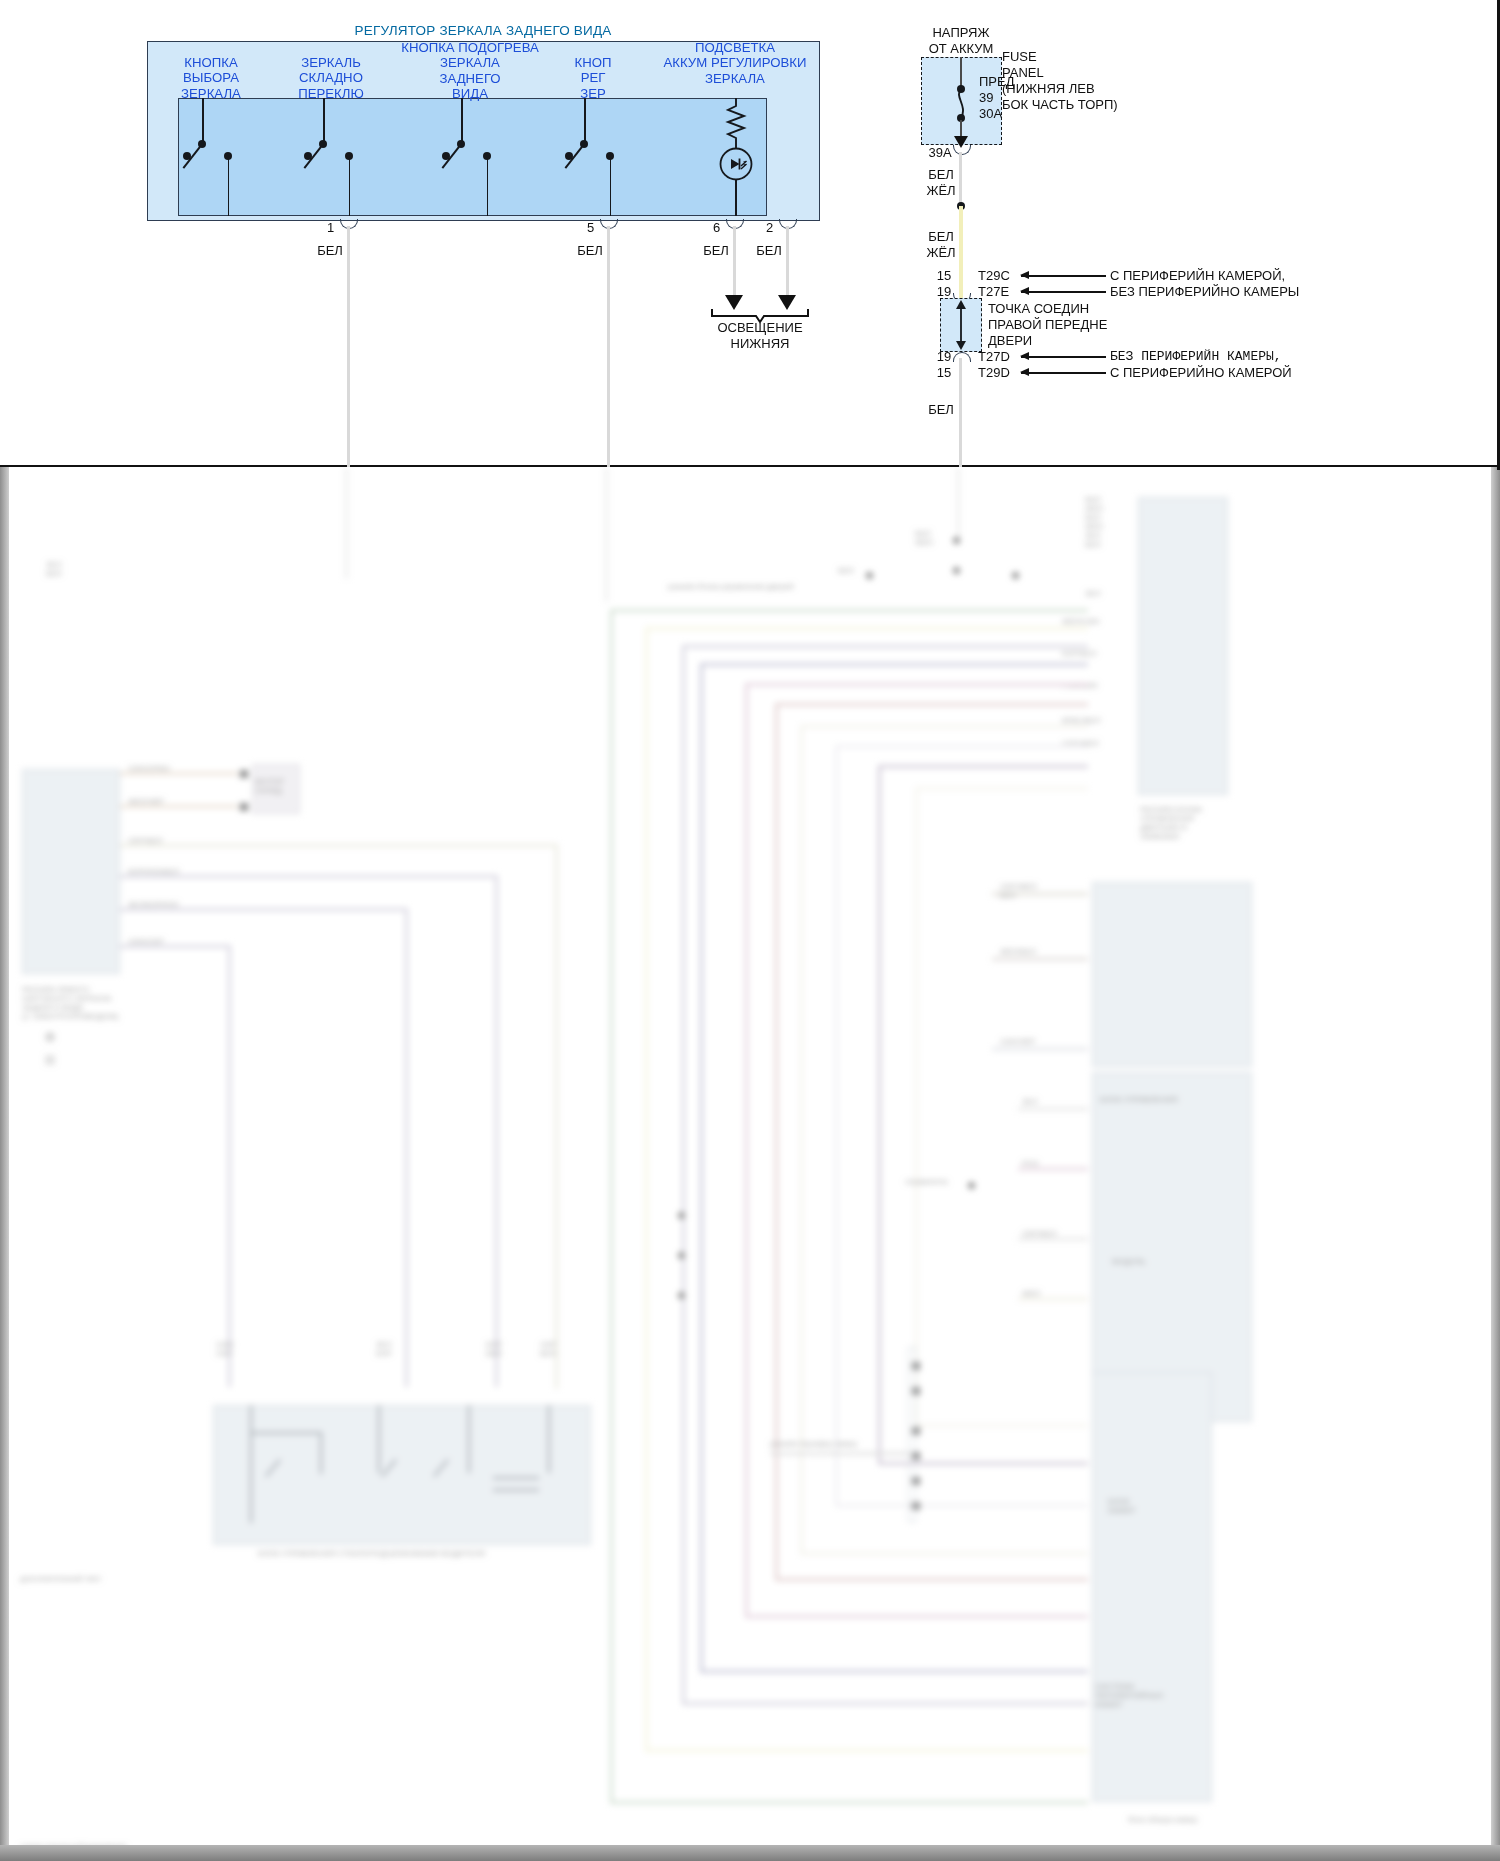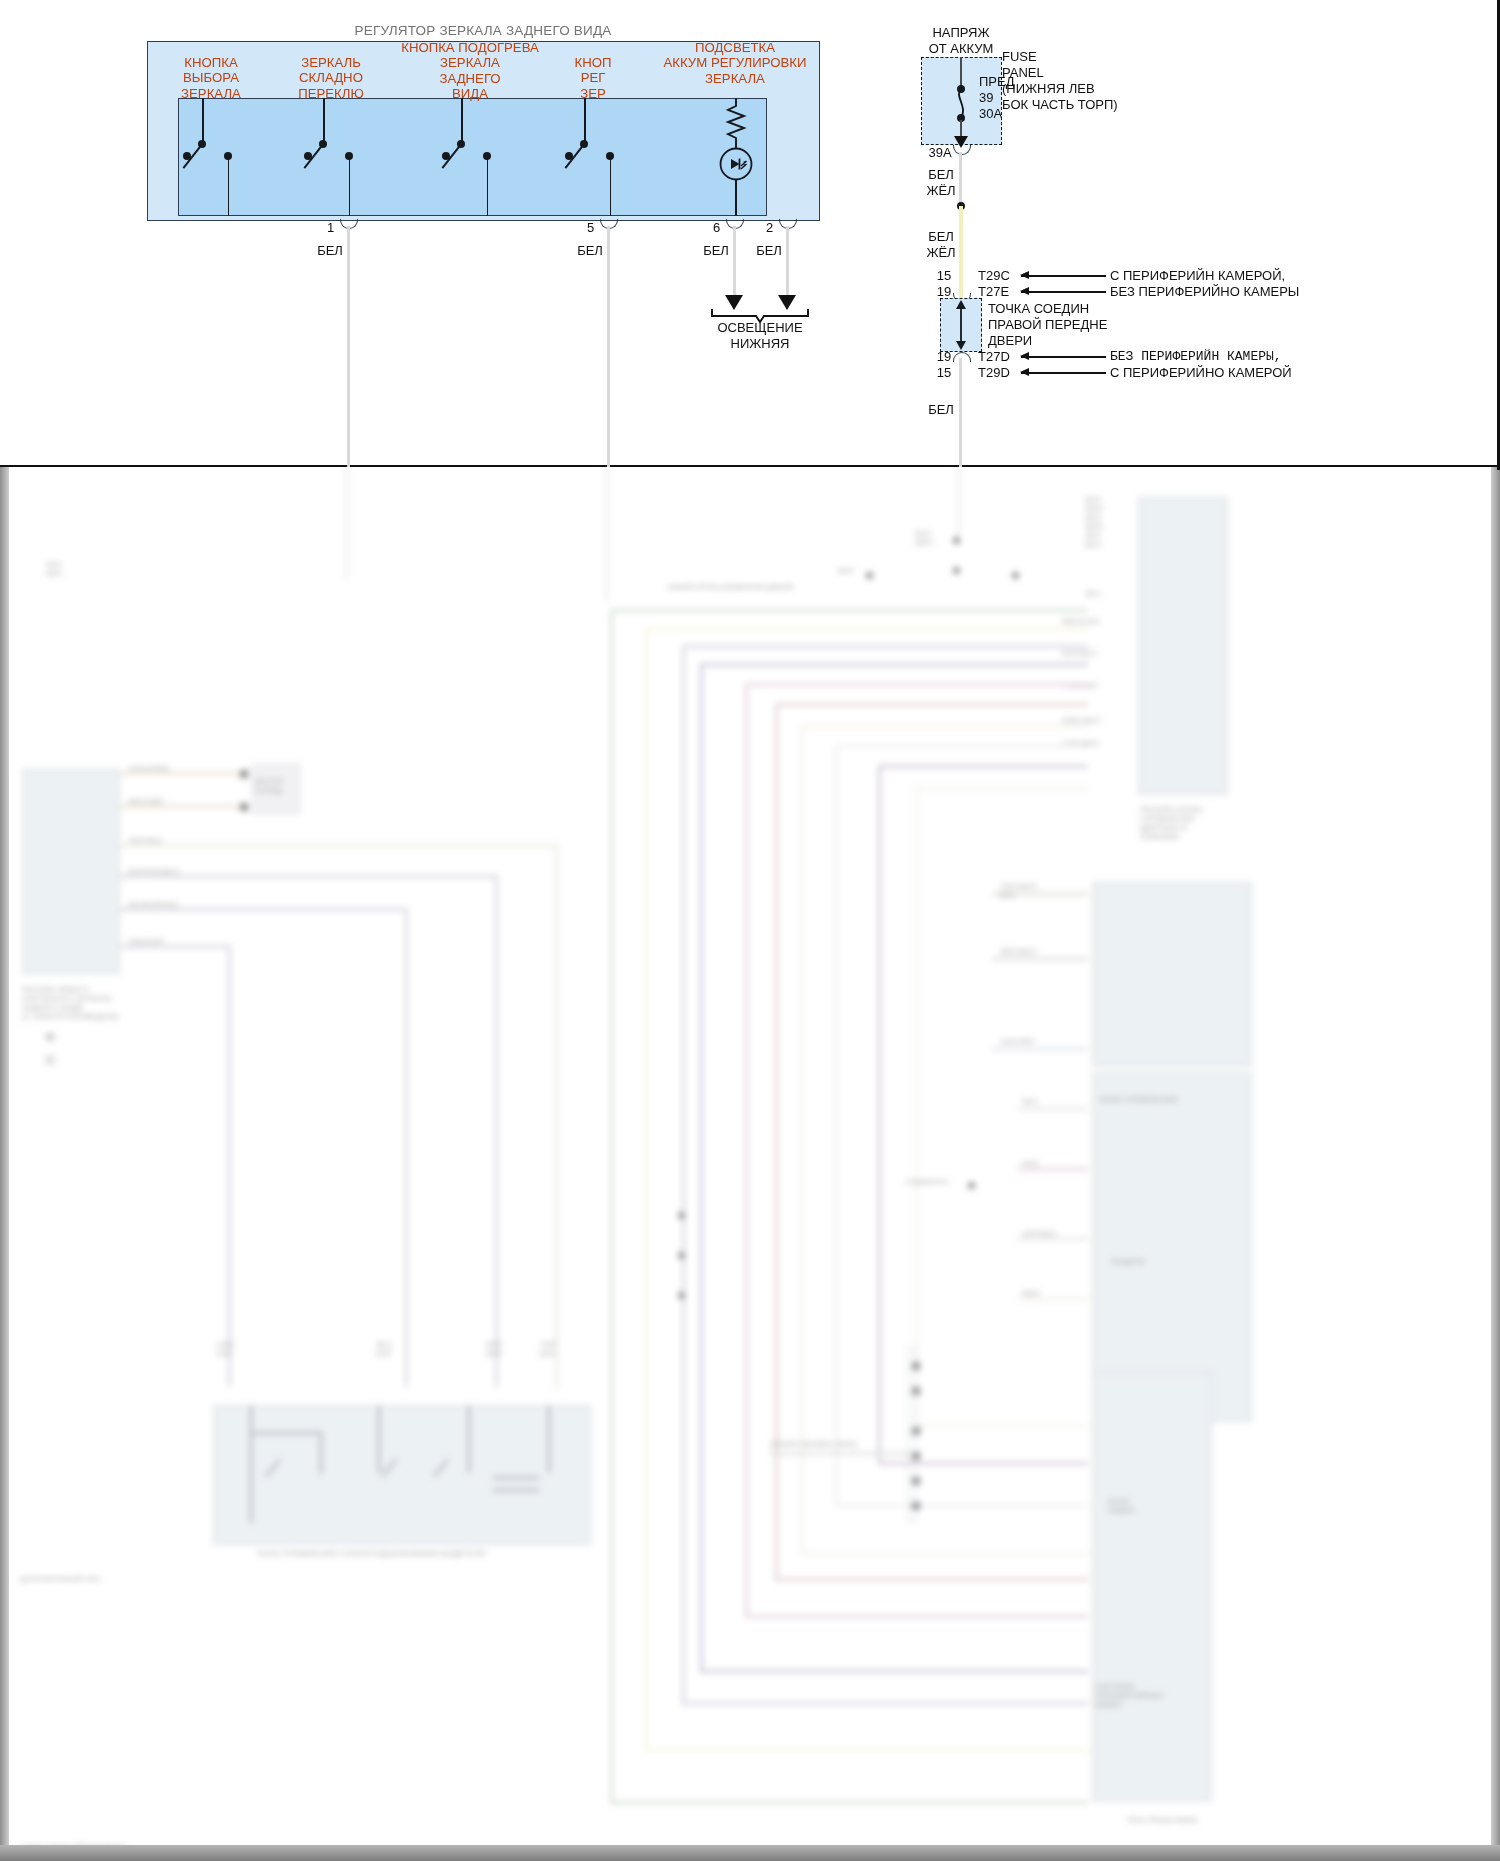--- a/index.html
+++ b/index.html
@@ -1,32 +1,32 @@
 <!DOCTYPE html>
 <html><head>
 <meta charset="utf-8">
 <style>
   html,body{margin:0;padding:0;background:#ffffff;}
   body{font-family:"Liberation Sans","DejaVu Sans",sans-serif;}
   #page{position:relative;width:1500px;height:1861px;overflow:hidden;background:#fff;}
 
   
   .abs{position:absolute;}
-  .txt{position:absolute;color:#737373;font-size:13.5px;line-height:15.5px;letter-spacing:.2px;white-space:pre;}
+  .txt{position:absolute;color:#0369a1;font-size:13.5px;line-height:15.5px;letter-spacing:.2px;white-space:pre;}
   .wire{position:absolute;background:#d9d9d9;width:3px;}
   .wireblk{position:absolute;background:#4a4a4a;width:1.6px;}
 
   
   #mirror-module{position:absolute;left:147px;top:41px;width:673px;height:180px;
       background:#d2e8f9;border:1.6px solid #2e3d52;box-sizing:border-box;}
   #mirror-inner{position:absolute;left:178px;top:98px;width:589px;height:118px;
       border:1.6px solid #2e3d52;border-top:1.6px solid #2e3d52;border-bottom:1.6px solid #2e3d52;
       background:#aed6f5;box-sizing:border-box;}
   .modlabel{position:absolute;text-align:center;transform:translateX(-50%);
-      font-size:13.2px;line-height:15.4px;color:#c2410c;white-space:pre;}
+      font-size:13.2px;line-height:15.4px;color:#1d4ed8;white-space:pre;}
 
   
   .sw-stem{position:absolute;width:1.7px;background:#15181c;}
   .sw-dot{position:absolute;width:8px;height:8px;border-radius:50%;background:#15181c;}
   .sw-arm{position:absolute;height:1.9px;background:#15181c;transform-origin:left center;}
   .sw-leg{position:absolute;width:1.7px;background:#15181c;}
 
   
   .res svg,.led svg{display:block;}
 

